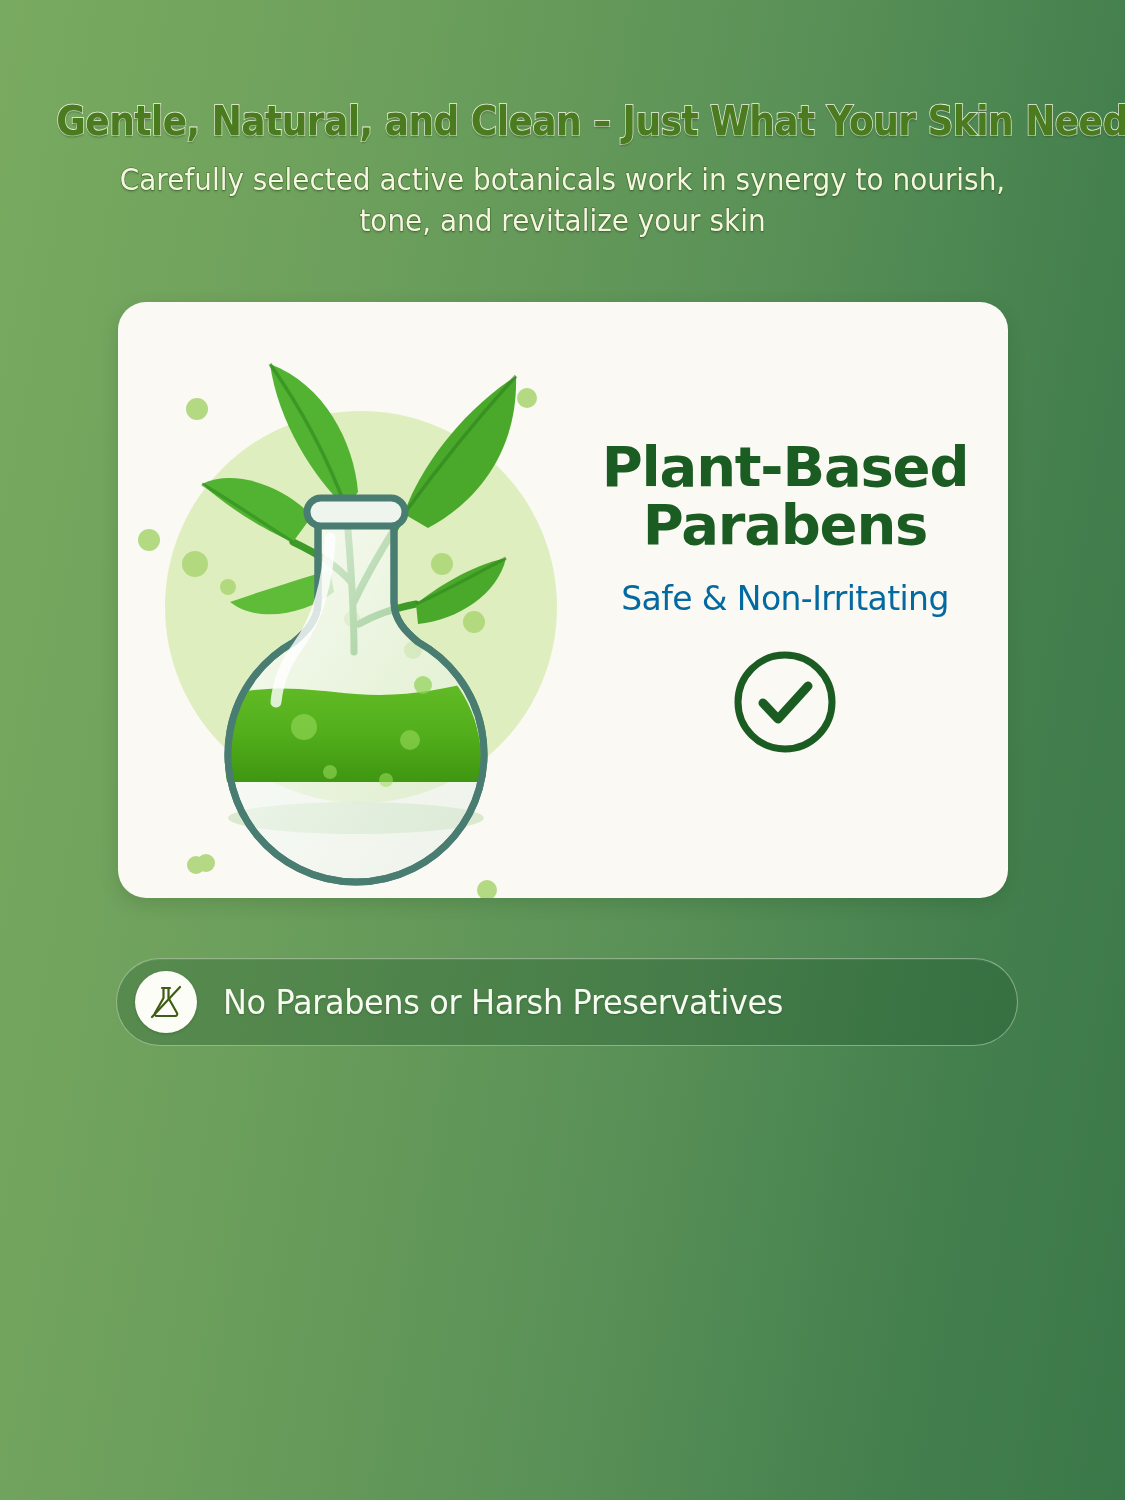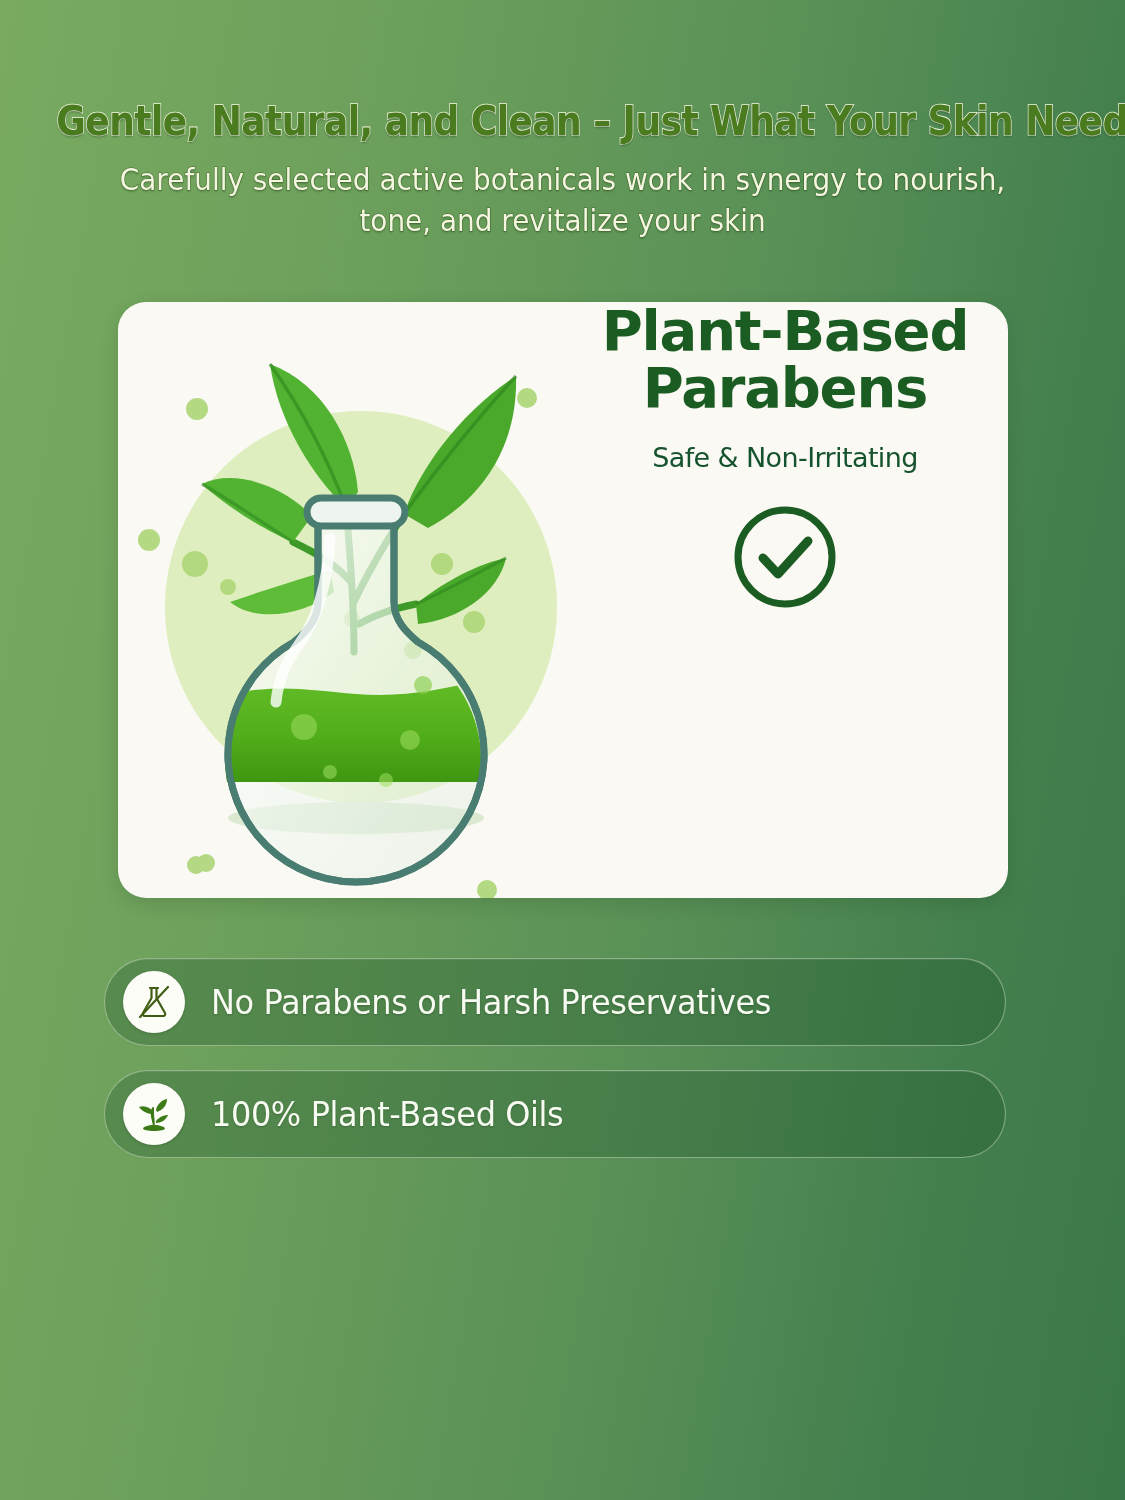--- a/index.html
+++ b/index.html
@@ -60,21 +60,21 @@
     height: 596px;
     background: #faf9f3;
     border-radius: 28px;
     box-shadow: 0 6px 18px rgba(25,60,25,0.17);
     overflow: hidden;
   }
   .card-inner {
     position: absolute;
     inset: 0;
     display: flex;
-    align-items: flex-start;
+    align-items: center;
   }
   .art {
     position: relative;
     width: 470px;
     height: 100%;
     flex: none;
   }
   .art svg { position: absolute; left: 0; top: 0; }
 
   .card-text {
@@ -88,36 +88,36 @@
     font-size: 56px;
     font-weight: bold;
     line-height: 1.02;
     letter-spacing: -1.2px;
     color: #1b5c22;
   }
   .pb-title .l2 { display: block; }
   .pb-sub {
     margin-top: 26px;
     font-family: "DejaVu Sans", sans-serif;
-    font-size: 27px;
+    font-size: 33px;
     font-weight: normal;
     letter-spacing: -0.6px;
-    color: #14532d;
+    color: #0369a1;
     white-space: nowrap;
   }
   .check-wrap {
     margin-top: 28px;
     display: flex;
     justify-content: center;
   }
 
   
   .pills {
     position: absolute;
-    left: 104px;
+    left: 116px;
     top: 958px;
     width: 902px;
   }
   .pill {
     position: relative;
     height: 86px;
     margin-bottom: 24px;
     border-radius: 44px;
     background: rgba(29,82,42,0.30);
     border: 1.5px solid rgba(228,240,214,0.45);
@@ -282,32 +282,17 @@
             <path d="M16 6 L24 6"></path>
             <path d="M17.5 6 L17.5 16 L9 31 A2 2 0 0 0 10.8 34 L29.2 34 A2 2 0 0 0 31 31 L22.5 16 L22.5 6"></path>
             <path d="M6 35 L34 5"></path>
           </g>
         </svg>
       </span>
       <span class="pill-label">No Parabens or Harsh Preservatives</span>
     </div>
 
 
-    <div class="pill">
-      <span class="pill-icon">
-        <svg width="40" height="40" viewBox="0 0 40 40" xmlns="http://www.w3.org/2000/svg">
-          <g fill="#3d7a18">
-            <path d="M20 31 C14 31, 9 33, 9 34.5 C9 36, 14 37, 20 37 C26 37, 31 36, 31 34.5 C31 33, 26 31, 20 31 Z"></path>
-            <path d="M20 32 C17 26, 16 20, 17 14 C20 19, 21 26, 20 32 Z"></path>
-            <path d="M18 20 C13 20, 8 17, 5 13 C10 11, 16 13, 19 18 Z"></path>
-            <path d="M22 16 C23 10, 28 6, 33 5 C33 11, 29 16, 23 18 Z"></path>
-            <path d="M22 27 C25 23, 30 21, 34 21 C32 26, 27 29, 22 29 Z"></path>
-          </g>
-          <path d="M20 33 C19 26, 19 19, 19 14" stroke="#3d7a18" stroke-width="2" fill="none" stroke-linecap="round"></path>
-        </svg>
-      </span>
-      <span class="pill-label">100% Plant-Based Oils</span>
-    </div>
 
 
   </div>
 
 </div>
 
 </body></html>

